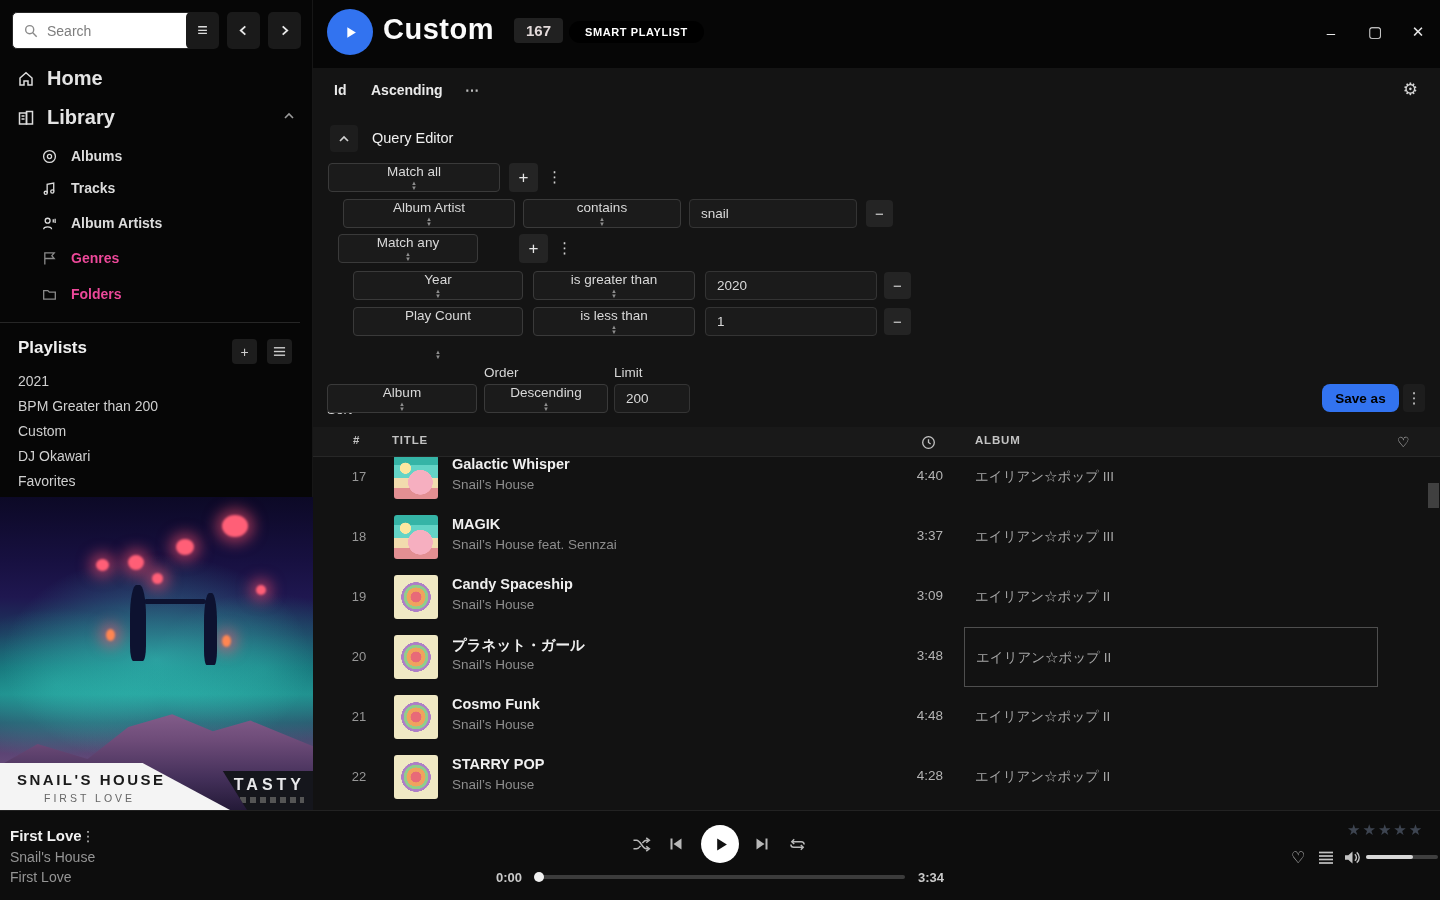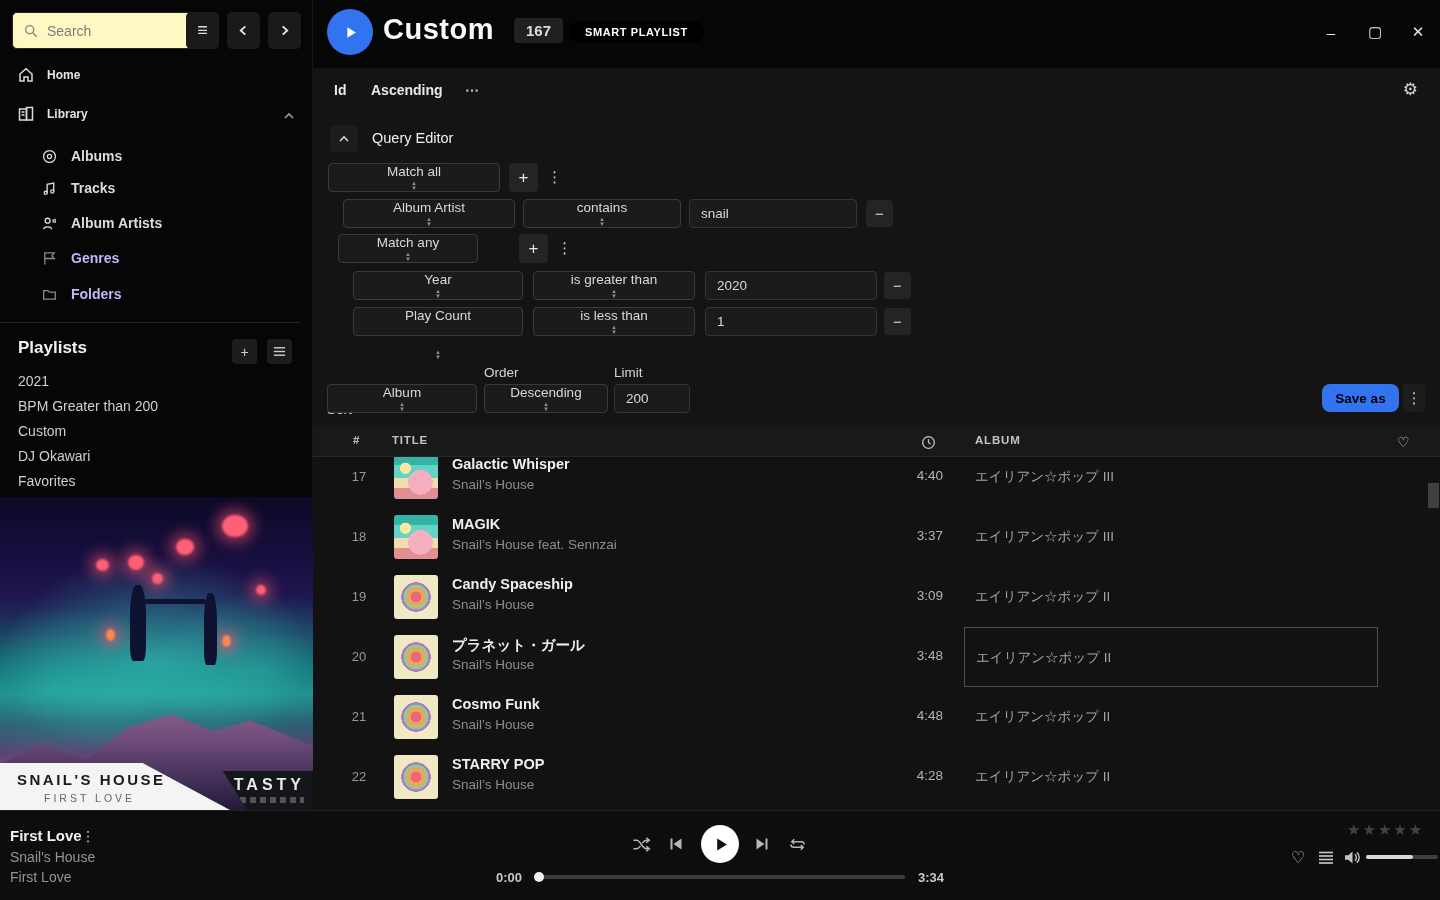--- a/index.html
+++ b/index.html
@@ -3,27 +3,27 @@
 <meta charset="utf-8">
 <style>
   * { margin:0; padding:0; box-sizing:border-box; }
   html,body { width:1440px; height:900px; overflow:hidden; background:#060606;
     font-family:"Liberation Sans", sans-serif; color:#e8e8e8; }
   .abs { position:absolute; }
   #app { position:relative; width:1440px; height:900px; }
 
   
   #sidebar { position:absolute; left:0; top:0; width:313px; height:810px; background:#060606; border-right:1px solid #161616; }
-  .searchbox { position:absolute; left:12px; top:12px; width:186px; height:37px; background:#fef9c3; border:1px solid #262626; border-radius:5px; display:flex; align-items:center; gap:9px; padding:0 11px; }
+  .searchbox { position:absolute; left:12px; top:12px; width:186px; height:37px; background:#ffffff; border:1px solid #262626; border-radius:5px; display:flex; align-items:center; gap:9px; padding:0 11px; }
   .searchbox .ph { color:#7d7d7d; font-size:14px; }
   .sq-btn { position:absolute; top:12px; width:33px; height:37px; background:#1a1a1a; border-radius:5px; display:flex; align-items:center; justify-content:center; color:#dcdcdc; }
-  .nav-item { position:absolute; left:18px; display:flex; align-items:center; gap:13px; font-weight:bold; font-size:12px; color:#e4e4e4; }
+  .nav-item { position:absolute; left:18px; display:flex; align-items:center; gap:13px; font-weight:bold; font-size:20px; color:#e4e4e4; }
   .nav-item svg { flex:0 0 auto; }
   .sub-item { position:absolute; left:42px; display:flex; align-items:center; gap:14px; font-weight:bold; font-size:14px; color:#dcdcdc; }
-  .sub-item.dim { color:#c4b5fd; }
+  .sub-item.dim { color:#ec4899; }
   .sb-divider { position:absolute; left:0; top:322px; width:300px; height:1px; background:#262626; }
   .pl-title { position:absolute; left:18px; top:338px; font-size:17px; font-weight:bold; color:#f0f0f0; }
   .pl-btn { position:absolute; top:339px; width:25px; height:25px; background:#1d1d1d; border-radius:4px; display:flex; align-items:center; justify-content:center; color:#cfcfcf; font-size:14px; }
   .pl-item { position:absolute; left:18px; font-size:14px; color:#cfcfcf; }
 
   
   #big-art { position:absolute; left:0; top:497px; width:313px; height:313px; overflow:hidden;
     background:
       radial-gradient(ellipse 220px 150px at 50% 52%, rgba(64,224,208,.50), transparent 70%),
       radial-gradient(ellipse 160px 110px at 18% 60%, rgba(46,180,170,.45), transparent 70%),

